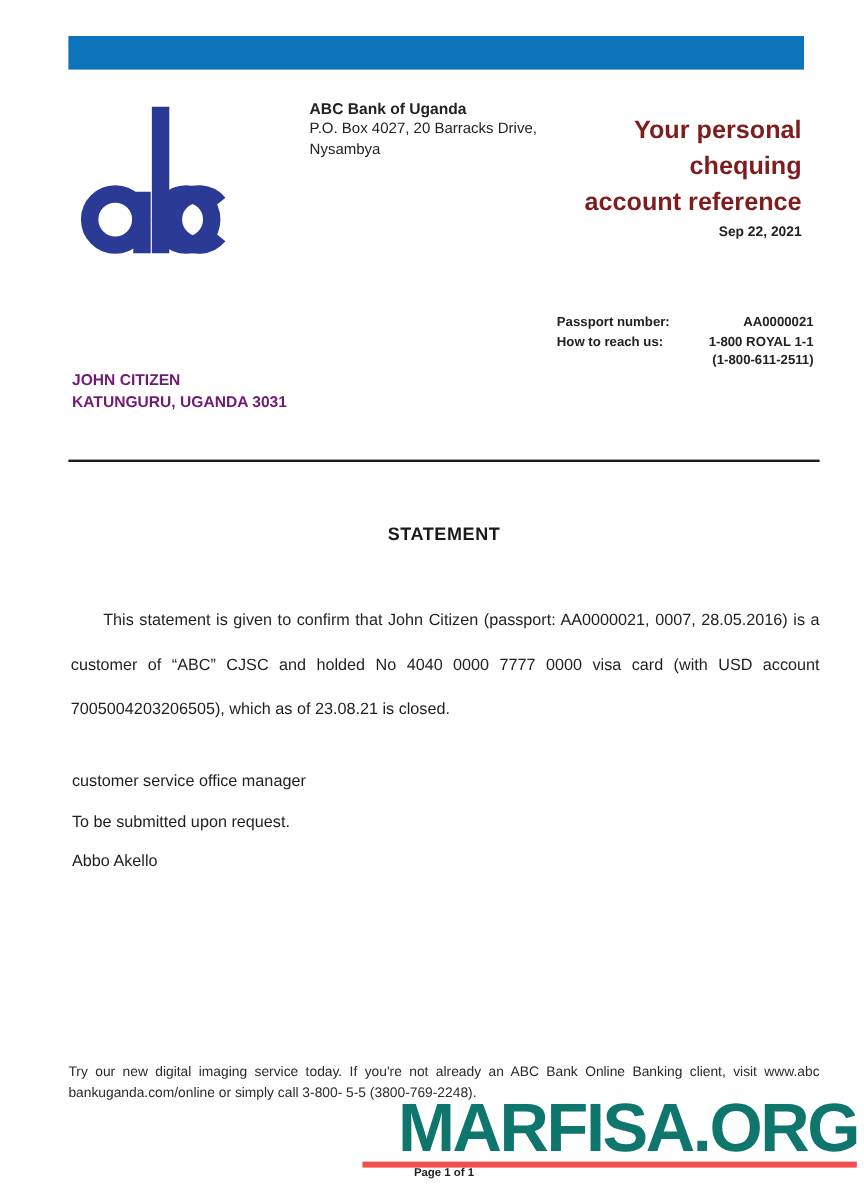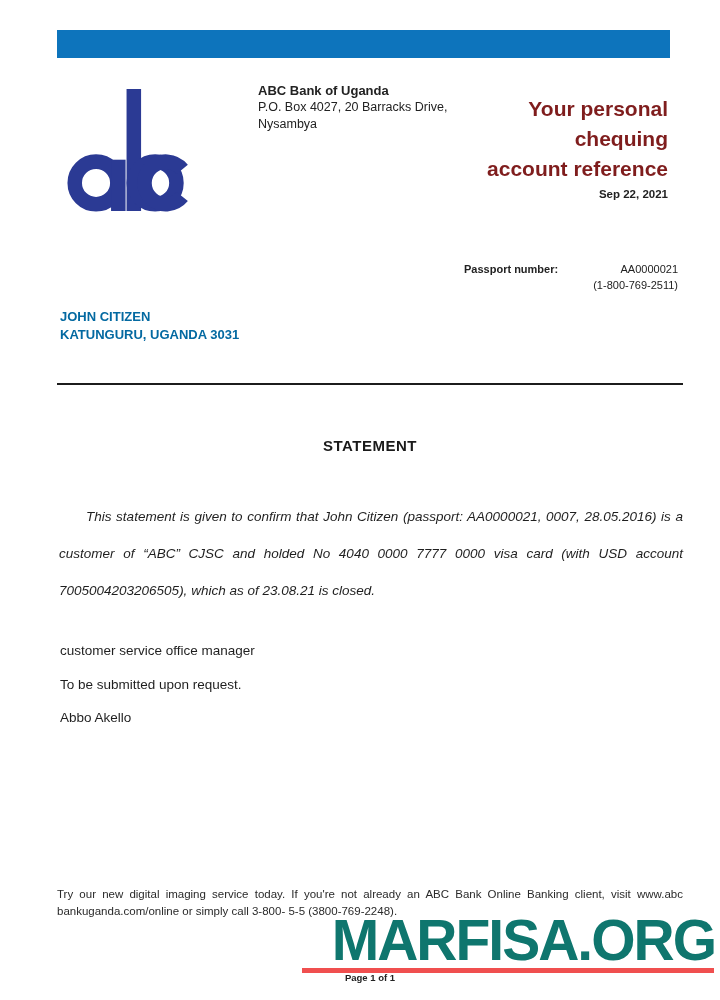--- a/index.html
+++ b/index.html
@@ -54,29 +54,29 @@
     position: absolute;
     left: 464px; top: 234px;
     width: 214px;
     font-size: 11px;
     line-height: 15.5px;
     color: #222;
     margin-top: 28px;
   }
   .contact-row { display: flex; justify-content: space-between; }
   .contact-row .c-label { font-weight: bold; }
-  .contact-row .c-value { font-weight: 400; text-align: right; flex: 1; }
+  .contact-row .c-value { font-weight: 700; text-align: right; flex: 1; }
   .recipient {
     position: absolute;
     left: 60px; top: 308px;
     width: 320px;
     font-size: 13px;
     font-weight: bold;
     line-height: 18px;
-    color: #0369a1;
+    color: #701a75;
   }
   .divider {
     position: absolute;
     left: 57px; top: 383px;
     width: 626px; height: 2px;
     background: #1c1c1c;
   }
   .statement-heading {
     position: absolute;
     left: 0; top: 437px;
@@ -89,21 +89,20 @@
   }
   .statement-body {
     position: absolute;
     left: 59px; top: 498px;
     width: 624px;
     font-size: 13.5px;
     line-height: 37px;
     text-align: justify;
     text-indent: 27px;
     color: #1f1f1f;
-    font-style: italic;
   }
   .closing-block {
     position: absolute;
     left: 60px; top: 641px;
     width: 400px;
     font-size: 13.5px;
     color: #1f1f1f;
   }
   .closing-block .closing-line { line-height: 20px; margin-bottom: 13.5px; }
   .footer-note {
@@ -175,22 +174,26 @@
     <div class="title-line">account reference</div>
     <div class="doc-date">Sep 22, 2021</div>
   </div>
 
   <div class="contact-block">
     <div class="contact-row">
       <span class="c-label">Passport number:</span>
       <span class="c-value">AA0000021</span>
     </div>
     <div class="contact-row">
+      <span class="c-label">How to reach us:</span>
+      <span class="c-value">1-800 ROYAL 1-1</span>
+    </div>
+    <div class="contact-row">
       <span class="c-label"></span>
-      <span class="c-value">(1-800-769-2511)</span>
+      <span class="c-value">(1-800-611-2511)</span>
     </div>
   </div>
 
   <div class="recipient">
     <div>JOHN CITIZEN</div>
     <div>KATUNGURU, UGANDA 3031</div>
   </div>
 
   <div class="divider"></div>
 

